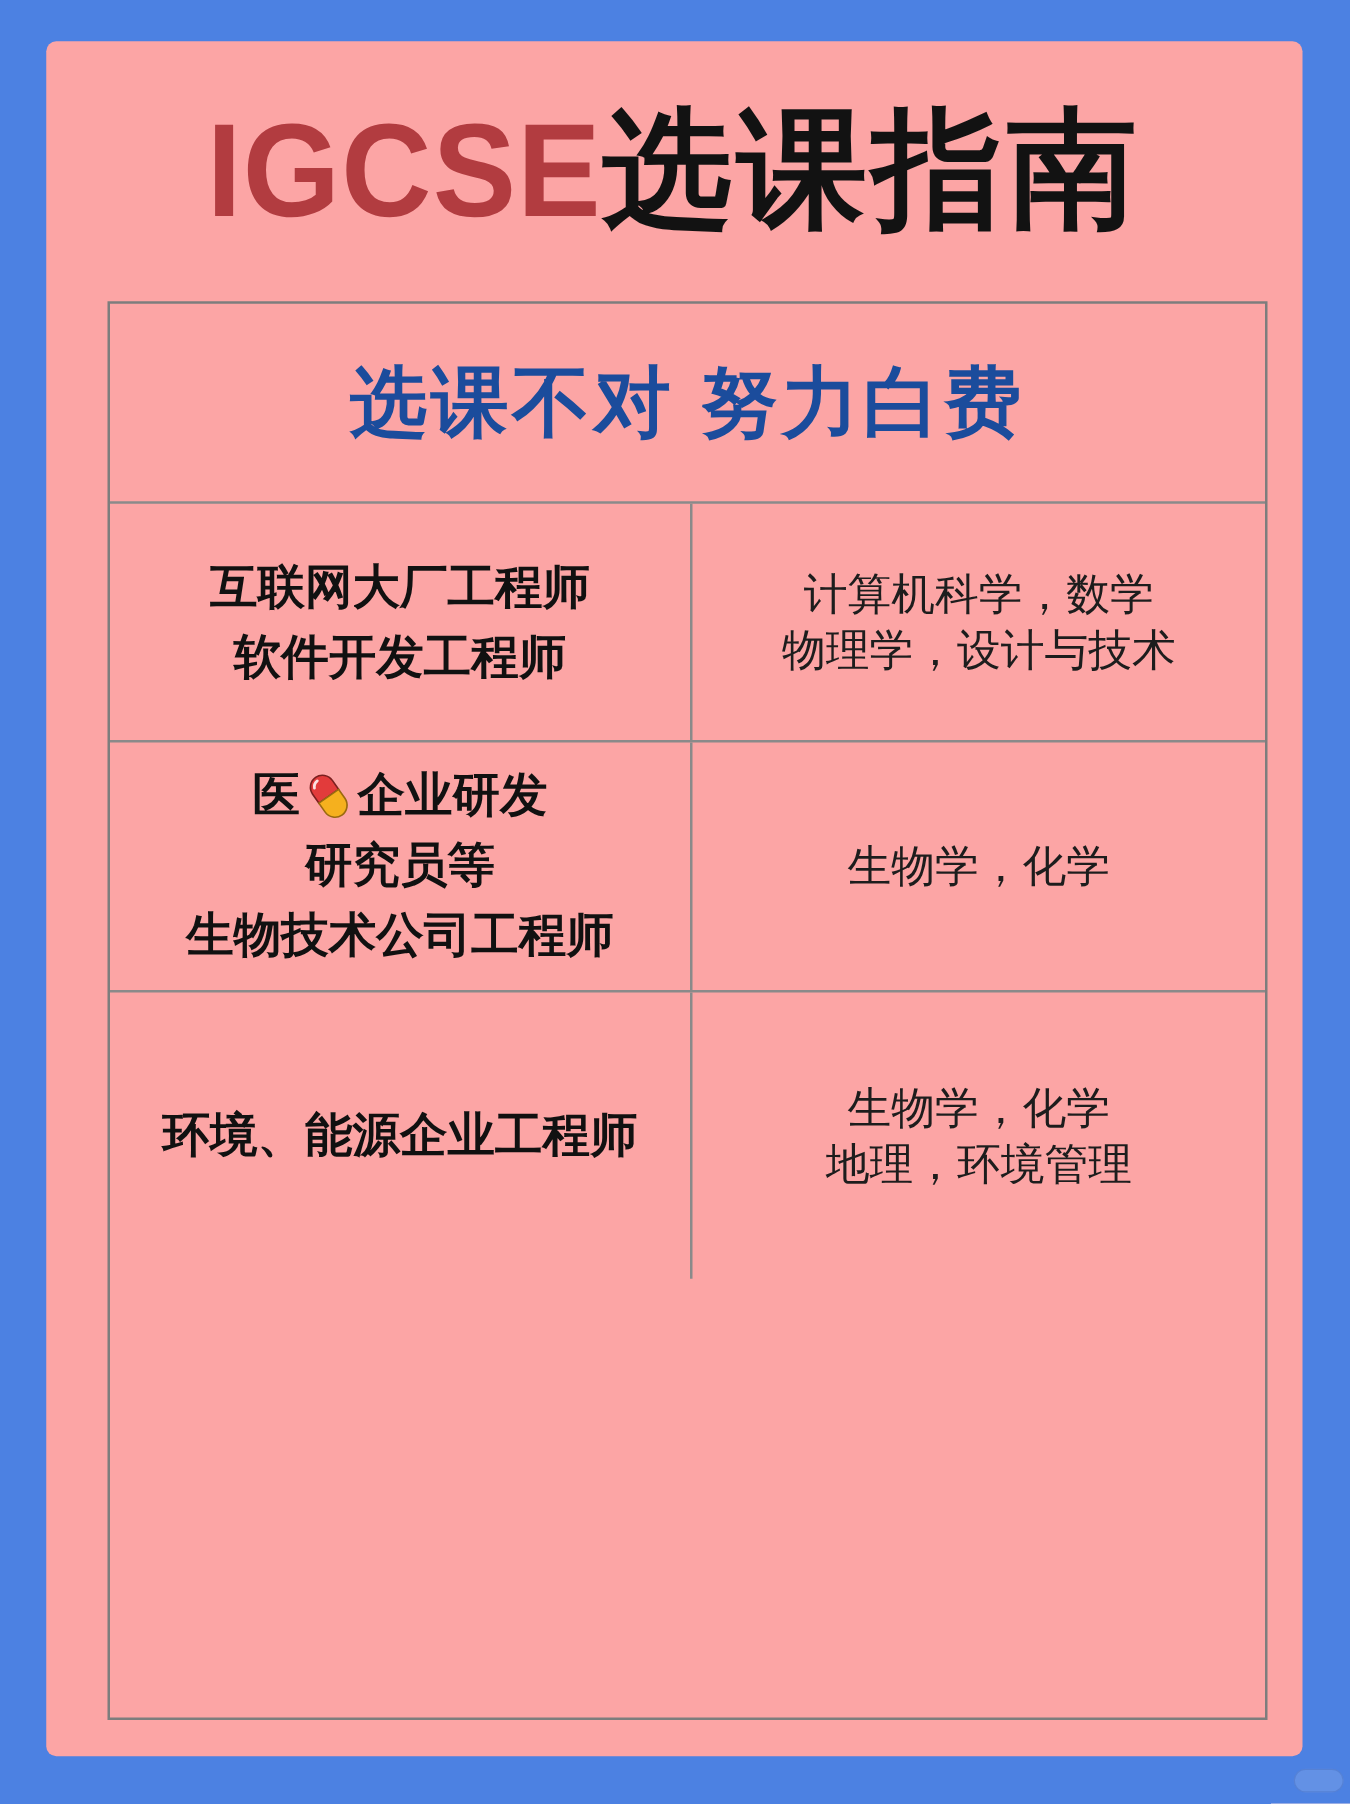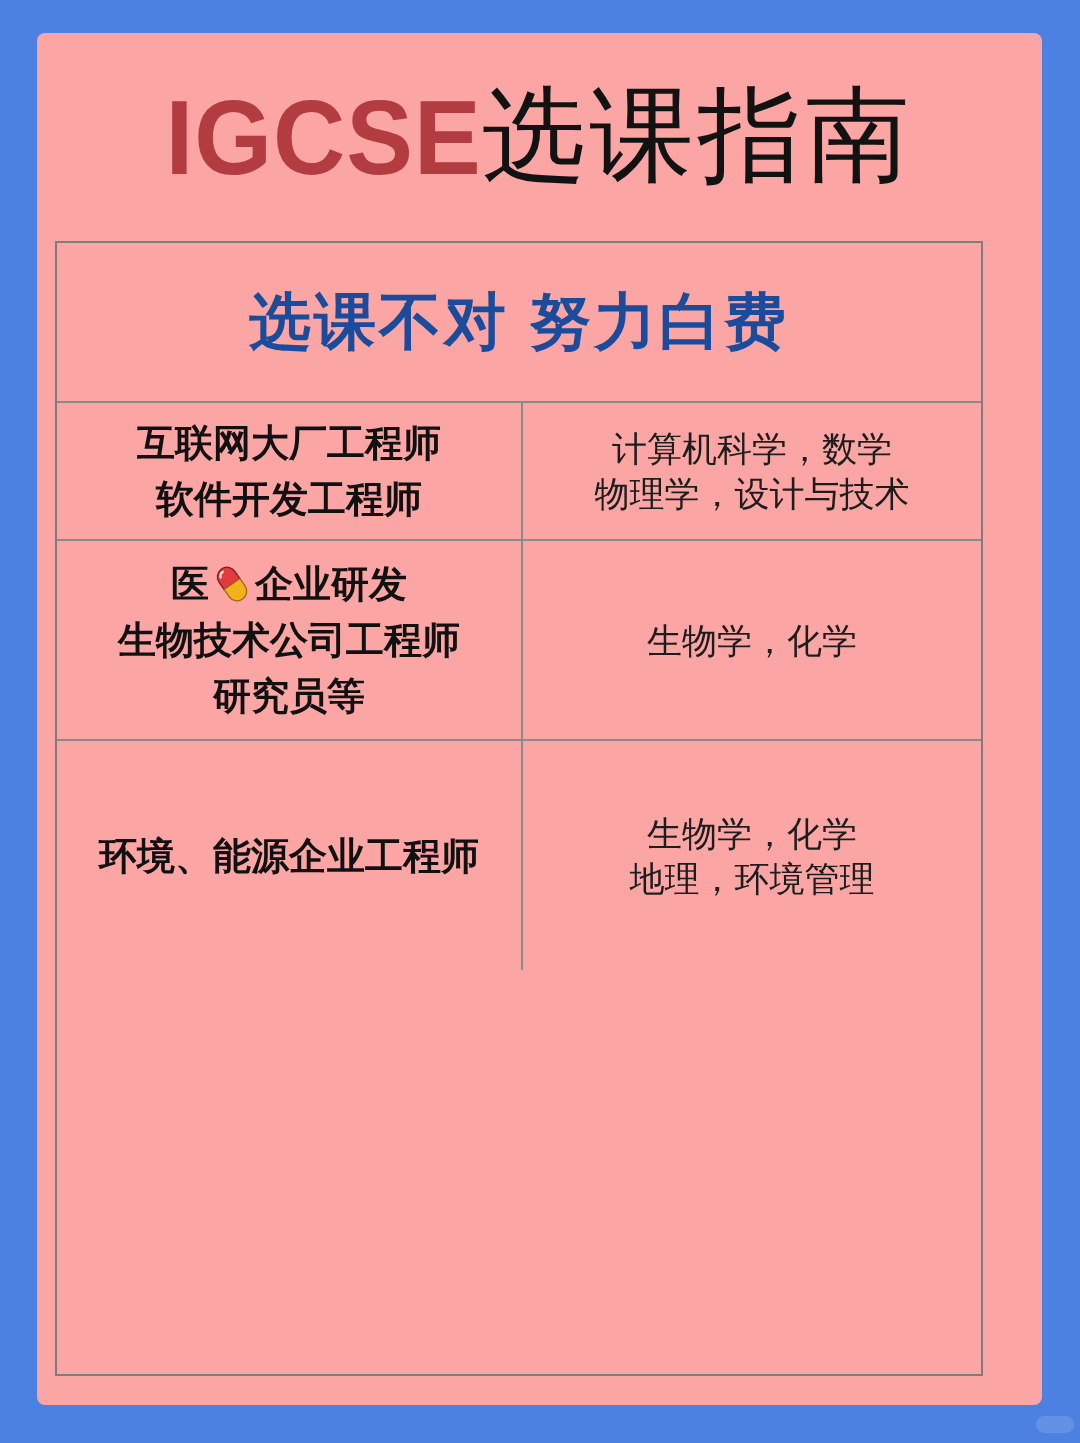--- a/index.html
+++ b/index.html
@@ -30,26 +30,26 @@
   .title-red{
     color:#B23C40;
     font-size:100px;
     font-weight:900;
     letter-spacing:1px;
     transform:scaleY(1.06);
   }
   .title-black{
     color:#121212;
     font-size:104px;
-    font-weight:400;
+    font-weight:700;
     letter-spacing:4px;
   }
   .table{
     box-sizing:border-box;
-    margin-left:18px;
+    margin-left:49px;
     width:928px;
     height:1135px;
     border:2px solid #7d7d7d;
   }
   .banner-row{
     box-sizing:border-box;
     height:158px;
     display:flex;
     align-items:center;
     justify-content:center;
@@ -80,21 +80,21 @@
     font-weight:800;
     letter-spacing:1px;
     white-space:nowrap;
   }
   .data-row{
     box-sizing:border-box;
     display:grid;
     grid-template-columns:464px 1fr;
     border-top:2px solid #8a8a8a;
   }
-  .data-row.r0{height:138px;}
+  .data-row.r0{height:191px;}
   .data-row.r1{height:200px;}
   .data-row.r2{height:232px;}
   .data-row.r3{height:231px;}
   .career-cell,.subjects-cell{
     display:flex;
     flex-direction:column;
     align-items:center;
     justify-content:center;
     text-align:center;
   }
@@ -173,24 +173,24 @@
                 <svg viewBox="0 0 48 52" class="pill-icon">
                   <g transform="rotate(-35 24 26)">
                     <path d="M13 16 a11 11 0 0 1 22 0 v10 h-22 z" fill="#E23B3B" stroke="#7a1f1f" stroke-width="1.5"></path>
                     <path d="M13 26 h22 v10 a11 11 0 0 1 -22 0 z" fill="#F5B01E" stroke="#9a6a10" stroke-width="1.5"></path>
                     <path d="M17.5 12.5 a7 7 0 0 1 6 -4" fill="none" stroke="#ffffff" stroke-width="2.5" stroke-linecap="round" opacity="0.85"></path>
                   </g>
                 </svg>
                 <span>企业研发</span>
               </div>
               <div class="career-line">
+                <span>研究员等</span>
+              </div>
+              <div class="career-line">
                 <span>生物技术公司工程师</span>
-              </div>
-              <div class="career-line">
-                <span>研究员等</span>
               </div>
             </div>
             <div class="subjects-cell">
               <div class="subject-line">生物学，化学</div>
             </div>
           </div>
           <div class="data-row r3">
             <div class="career-cell">
               <div class="career-line">
                 <span>环境、能源企业工程师</span>

